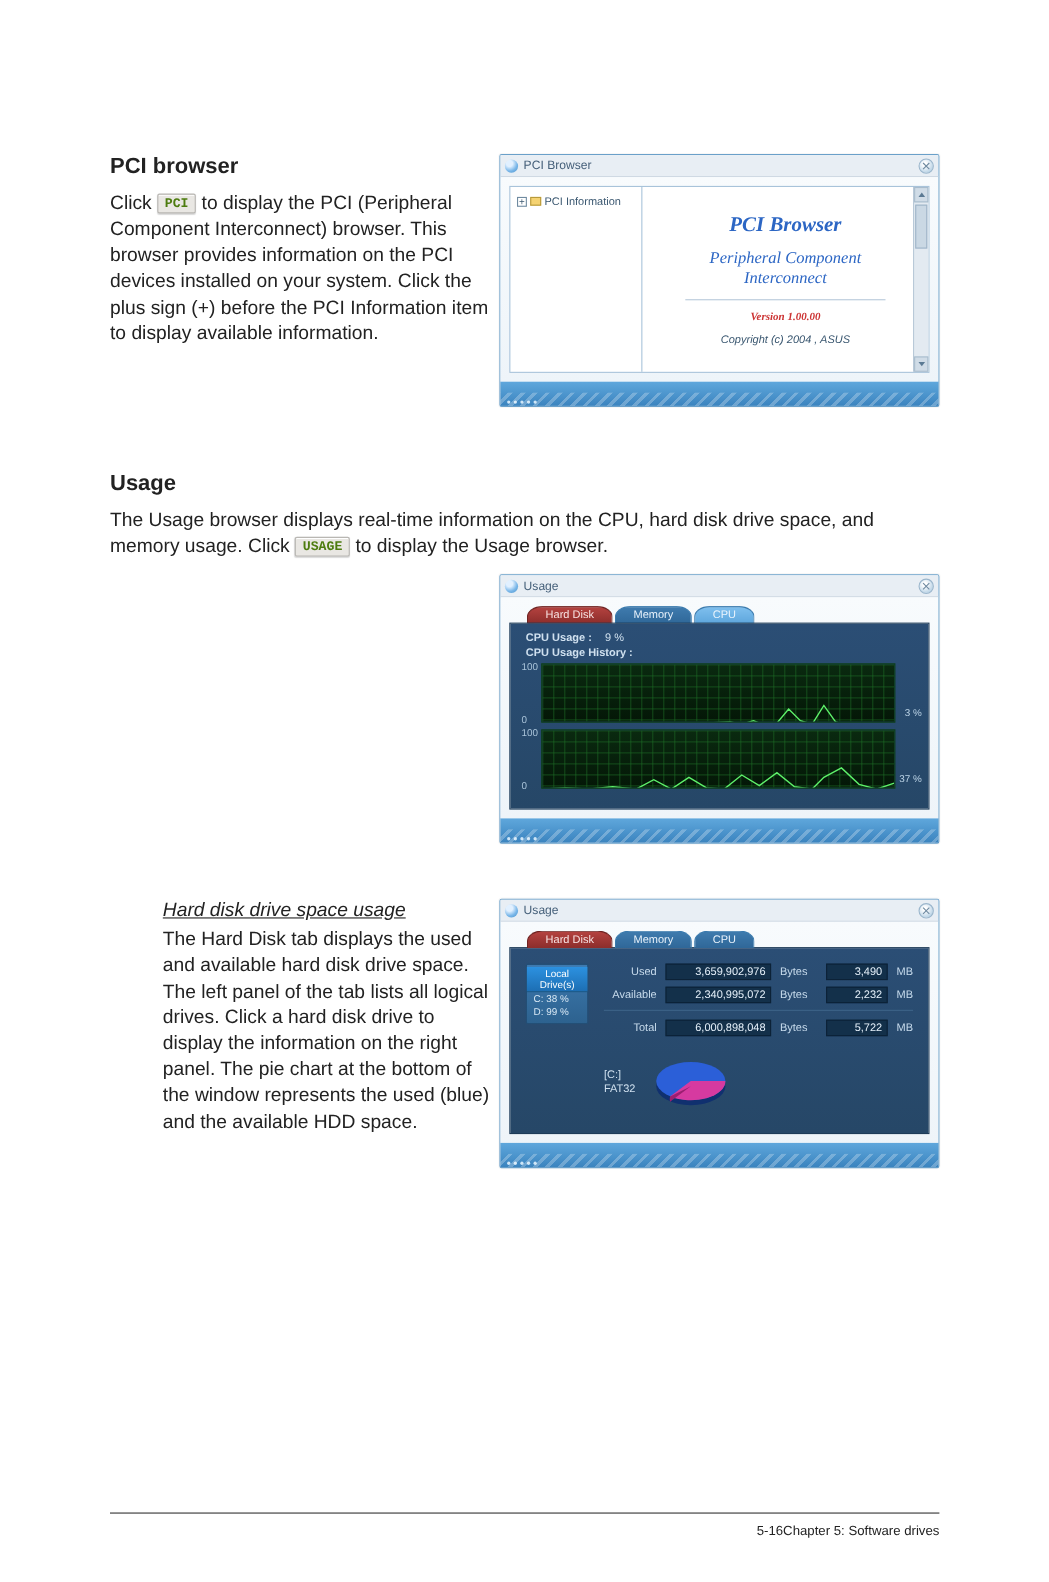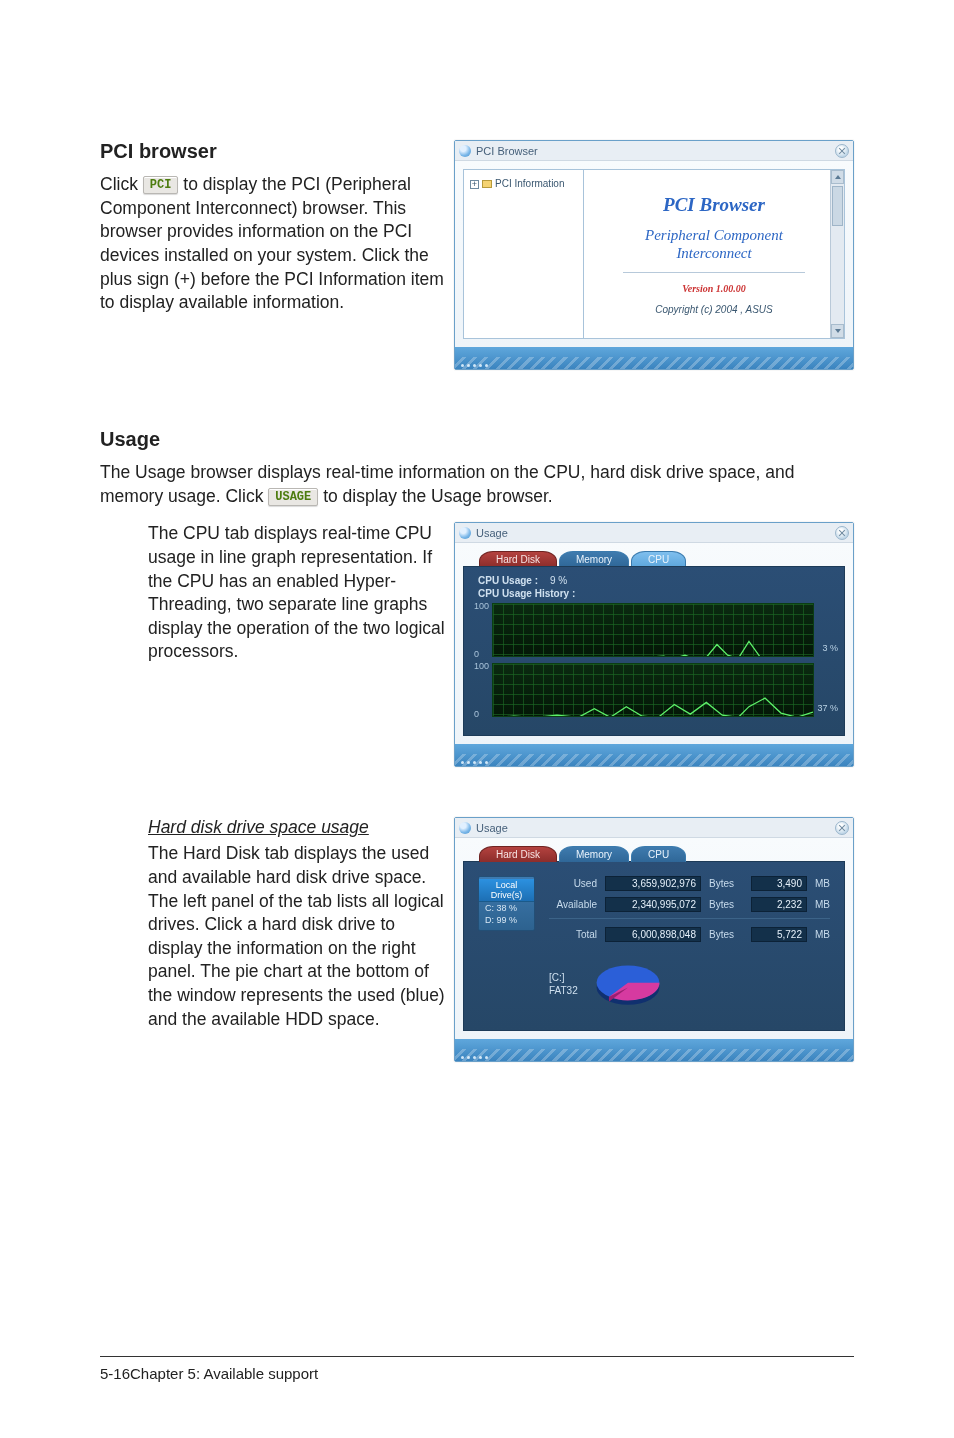--- a/index.html
+++ b/index.html
@@ -327,25 +327,25 @@
     font-style: italic;
     font-size: 17.5px;
     margin-bottom: 4px;
     display:block;
   }
   .indent-block {
     padding-left: 48px;
   }
   .footer {
     position:absolute;
-    left:100px; right:100px; bottom:56px;
+    left:100px; right:100px; bottom:40px;
     border-top:1px solid #333;
     display:flex;
-    justify-content:flex-start;
-    font-size:15px;
+    justify-content:flex-end;
+    font-size:12px;
     padding-top:8px;
   }
   .spacer-lg{height:50px;}
   .spacer-xl{height:58px;}
 </style>
 </head>
 <body>
 
 <section>
   <div class="row">
@@ -414,21 +414,20 @@
   <p class="body-text">
     <span>The Usage browser displays real-time information on the CPU, hard disk drive space, and memory usage. Click </span>
     <span class="small-btn">USAGE</span>
     <span> to display the Usage browser.</span>
   </p>
 
   <div style="height:14px;"></div>
 
   <div class="row">
     <div class="col indent-block" style="max-width:355px;">
-      <p class="body-text">The CPU tab displays real-time CPU usage in line graph representation. If the CPU has an enabled Hyper-Threading, two separate line graphs display the operation of the two logical processors.</p>
     </div>
     <div>
       <div class="win">
         <div class="win-titlebar">
           <span class="globe"></span>
           <span>Usage</span>
           <span class="win-close"></span>
         </div>
         <div class="usage-body">
           <div class="tabs">
@@ -558,14 +557,14 @@
           </div>
           <div class="stripes"></div>
         </div>
       </div>
     </div>
   </div>
 </section>
 
 <div class="footer">
   <span>5-16</span>
-  <span>Chapter 5: Available support</span>
+  <span>Chapter 5: Software drives</span>
 </div>
 
 </body></html>

